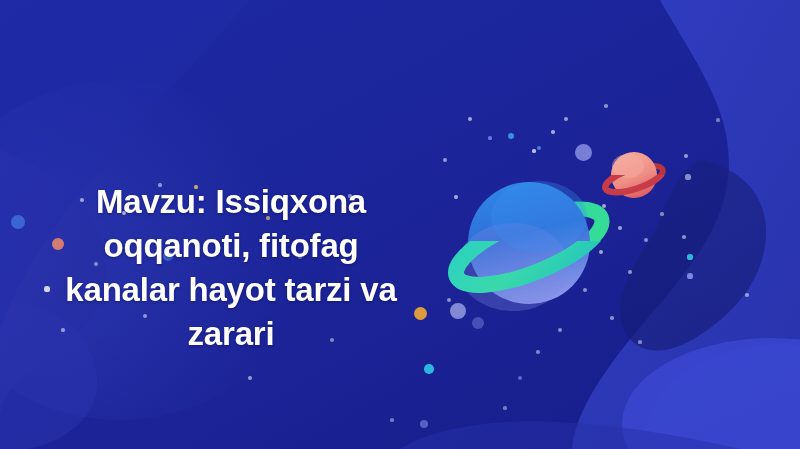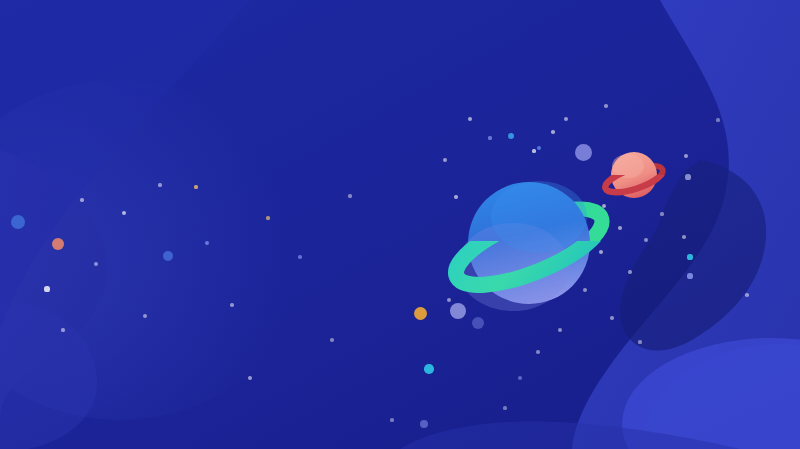--- a/index.html
+++ b/index.html
@@ -242,14 +242,18 @@
 
       <circle cx="32" cy="33" r="23" fill="url(#sBody)"></circle>
       <ellipse cx="26" cy="24" rx="16" ry="12" fill="#f7b0a5" opacity="0.45"></ellipse>
 
       <g clip-path="url(#sClipBot)">
         <ellipse cx="32" cy="37" rx="30" ry="10" transform="rotate(-18 32 37)" fill="none" stroke="#c73c48" stroke-width="6.5"></ellipse>
       </g>
     </svg>
   </div>
 
+  <div id="title-block" style="color: rgb(255, 255, 255);">Mavzu: Issiqxona
+oqqanoti, fitofag
+kanalar hayot tarzi va
+zarari</div>
 
 </div>
 
 </body></html>

